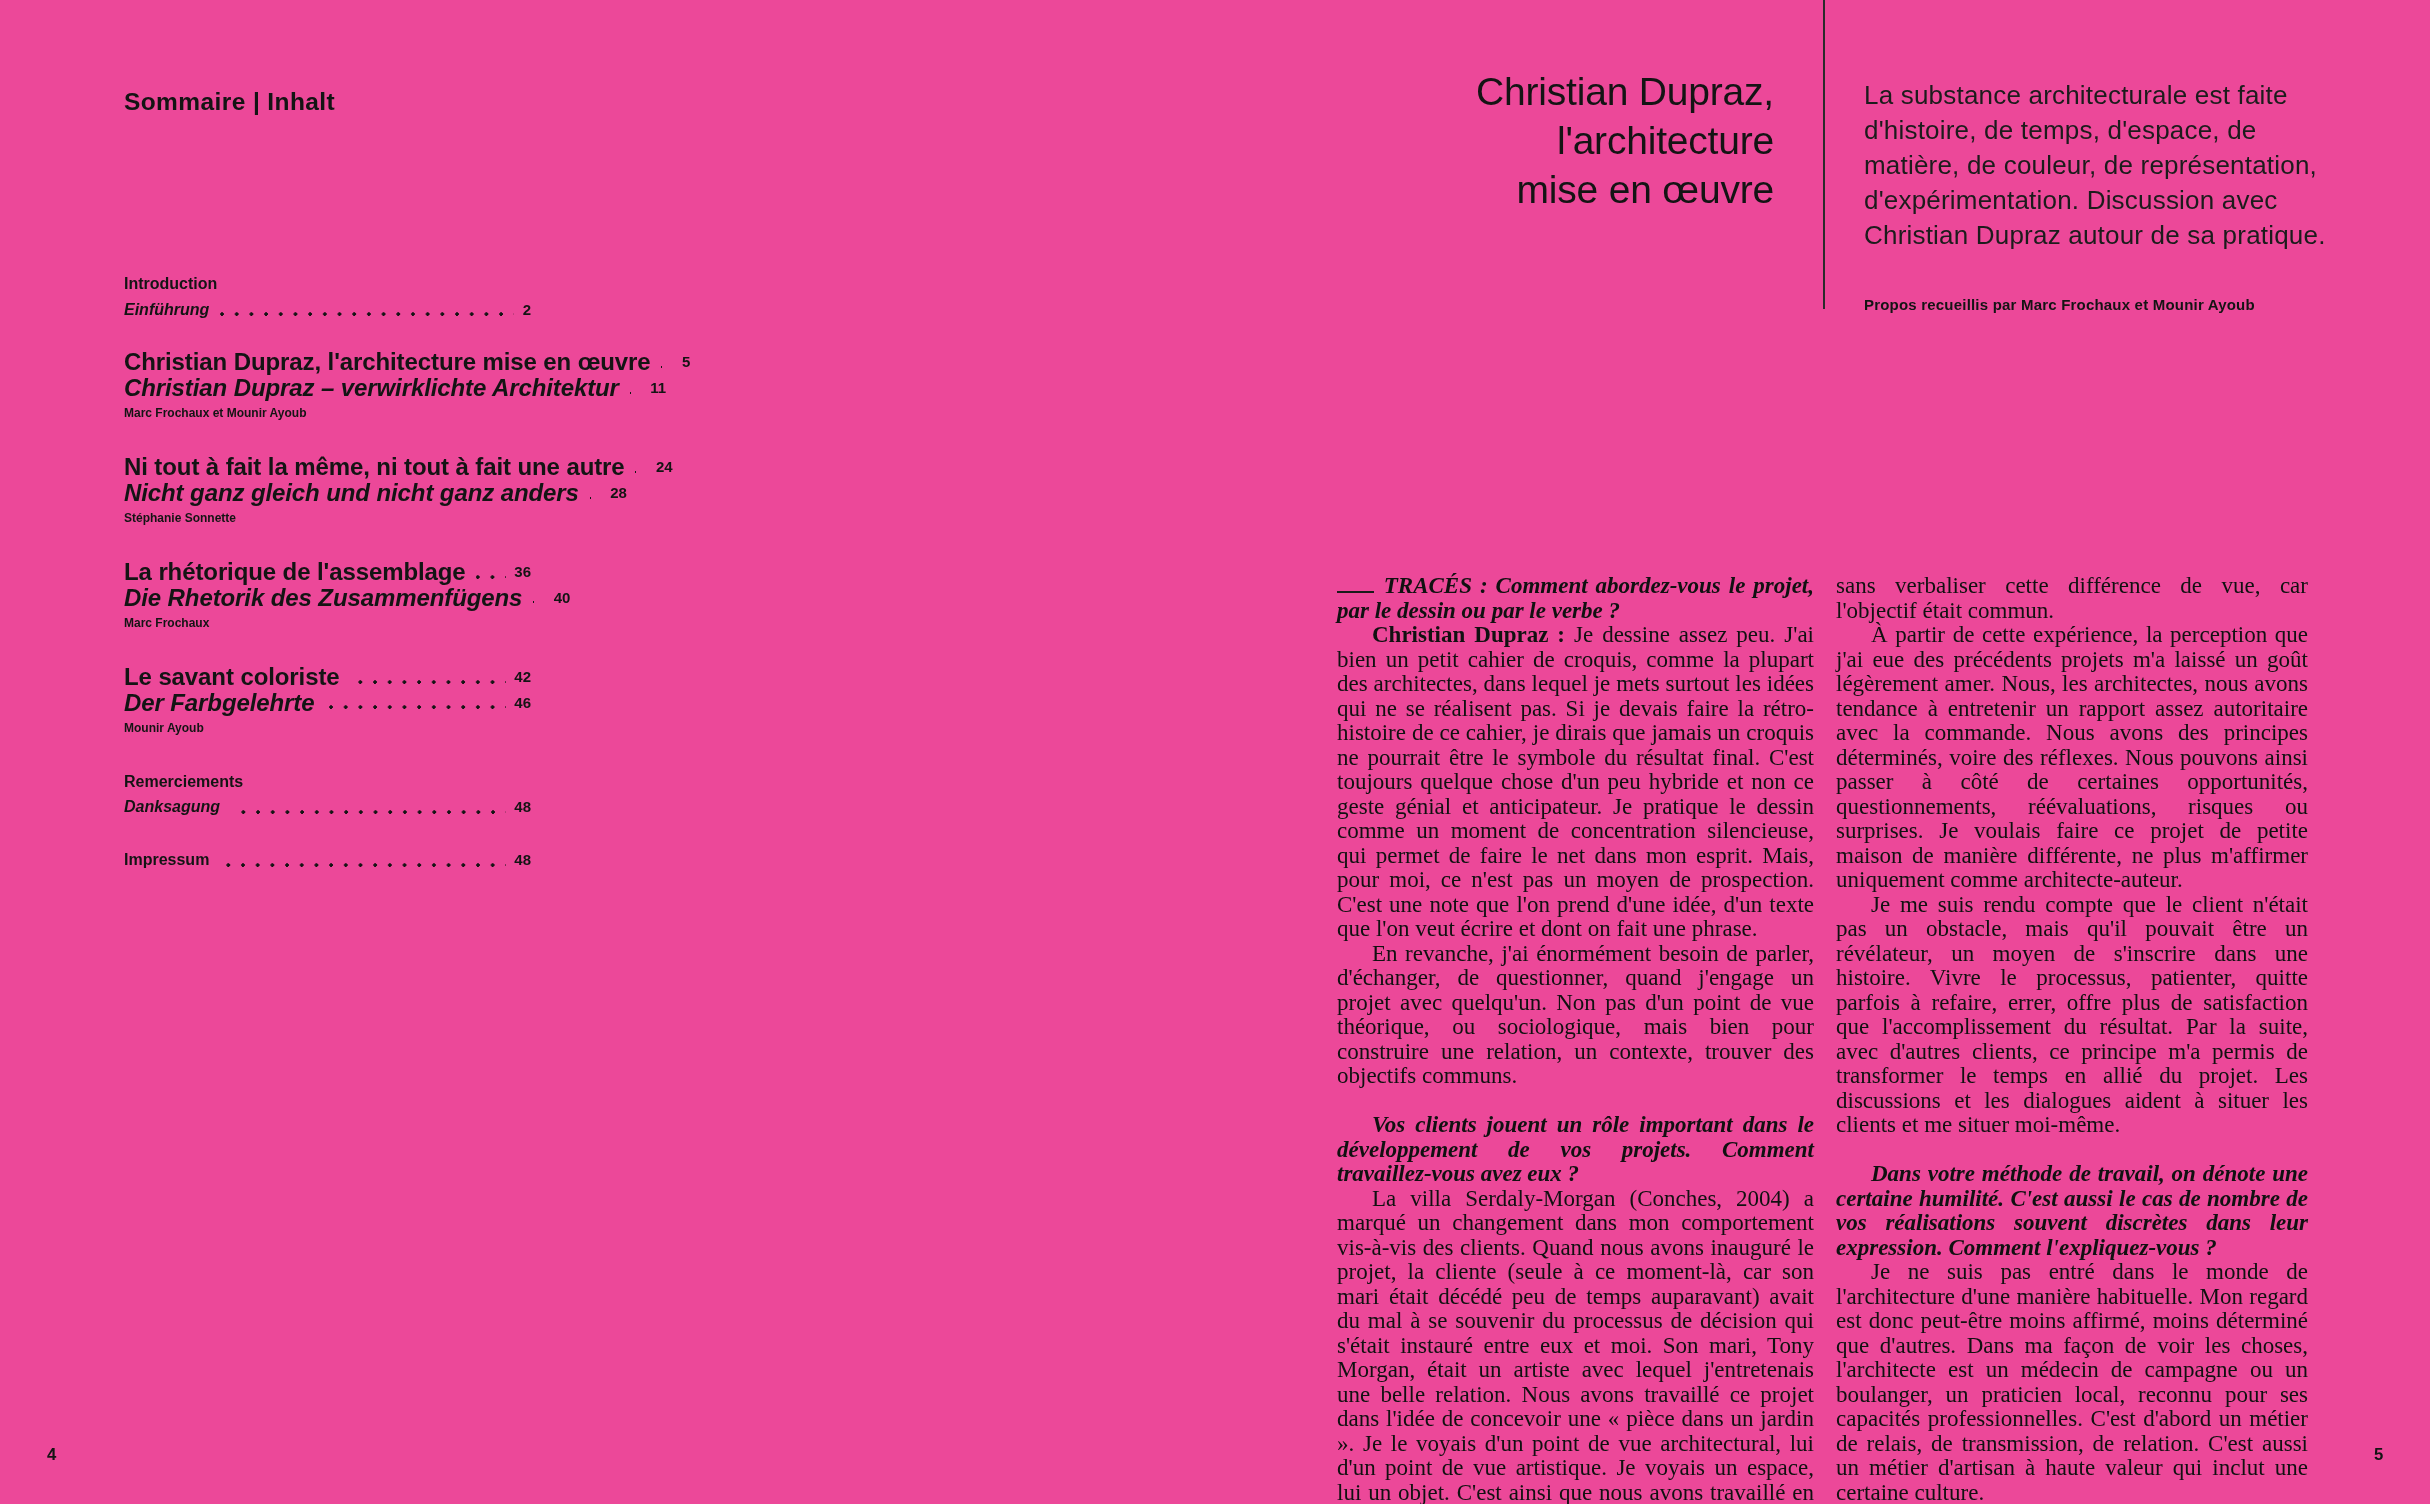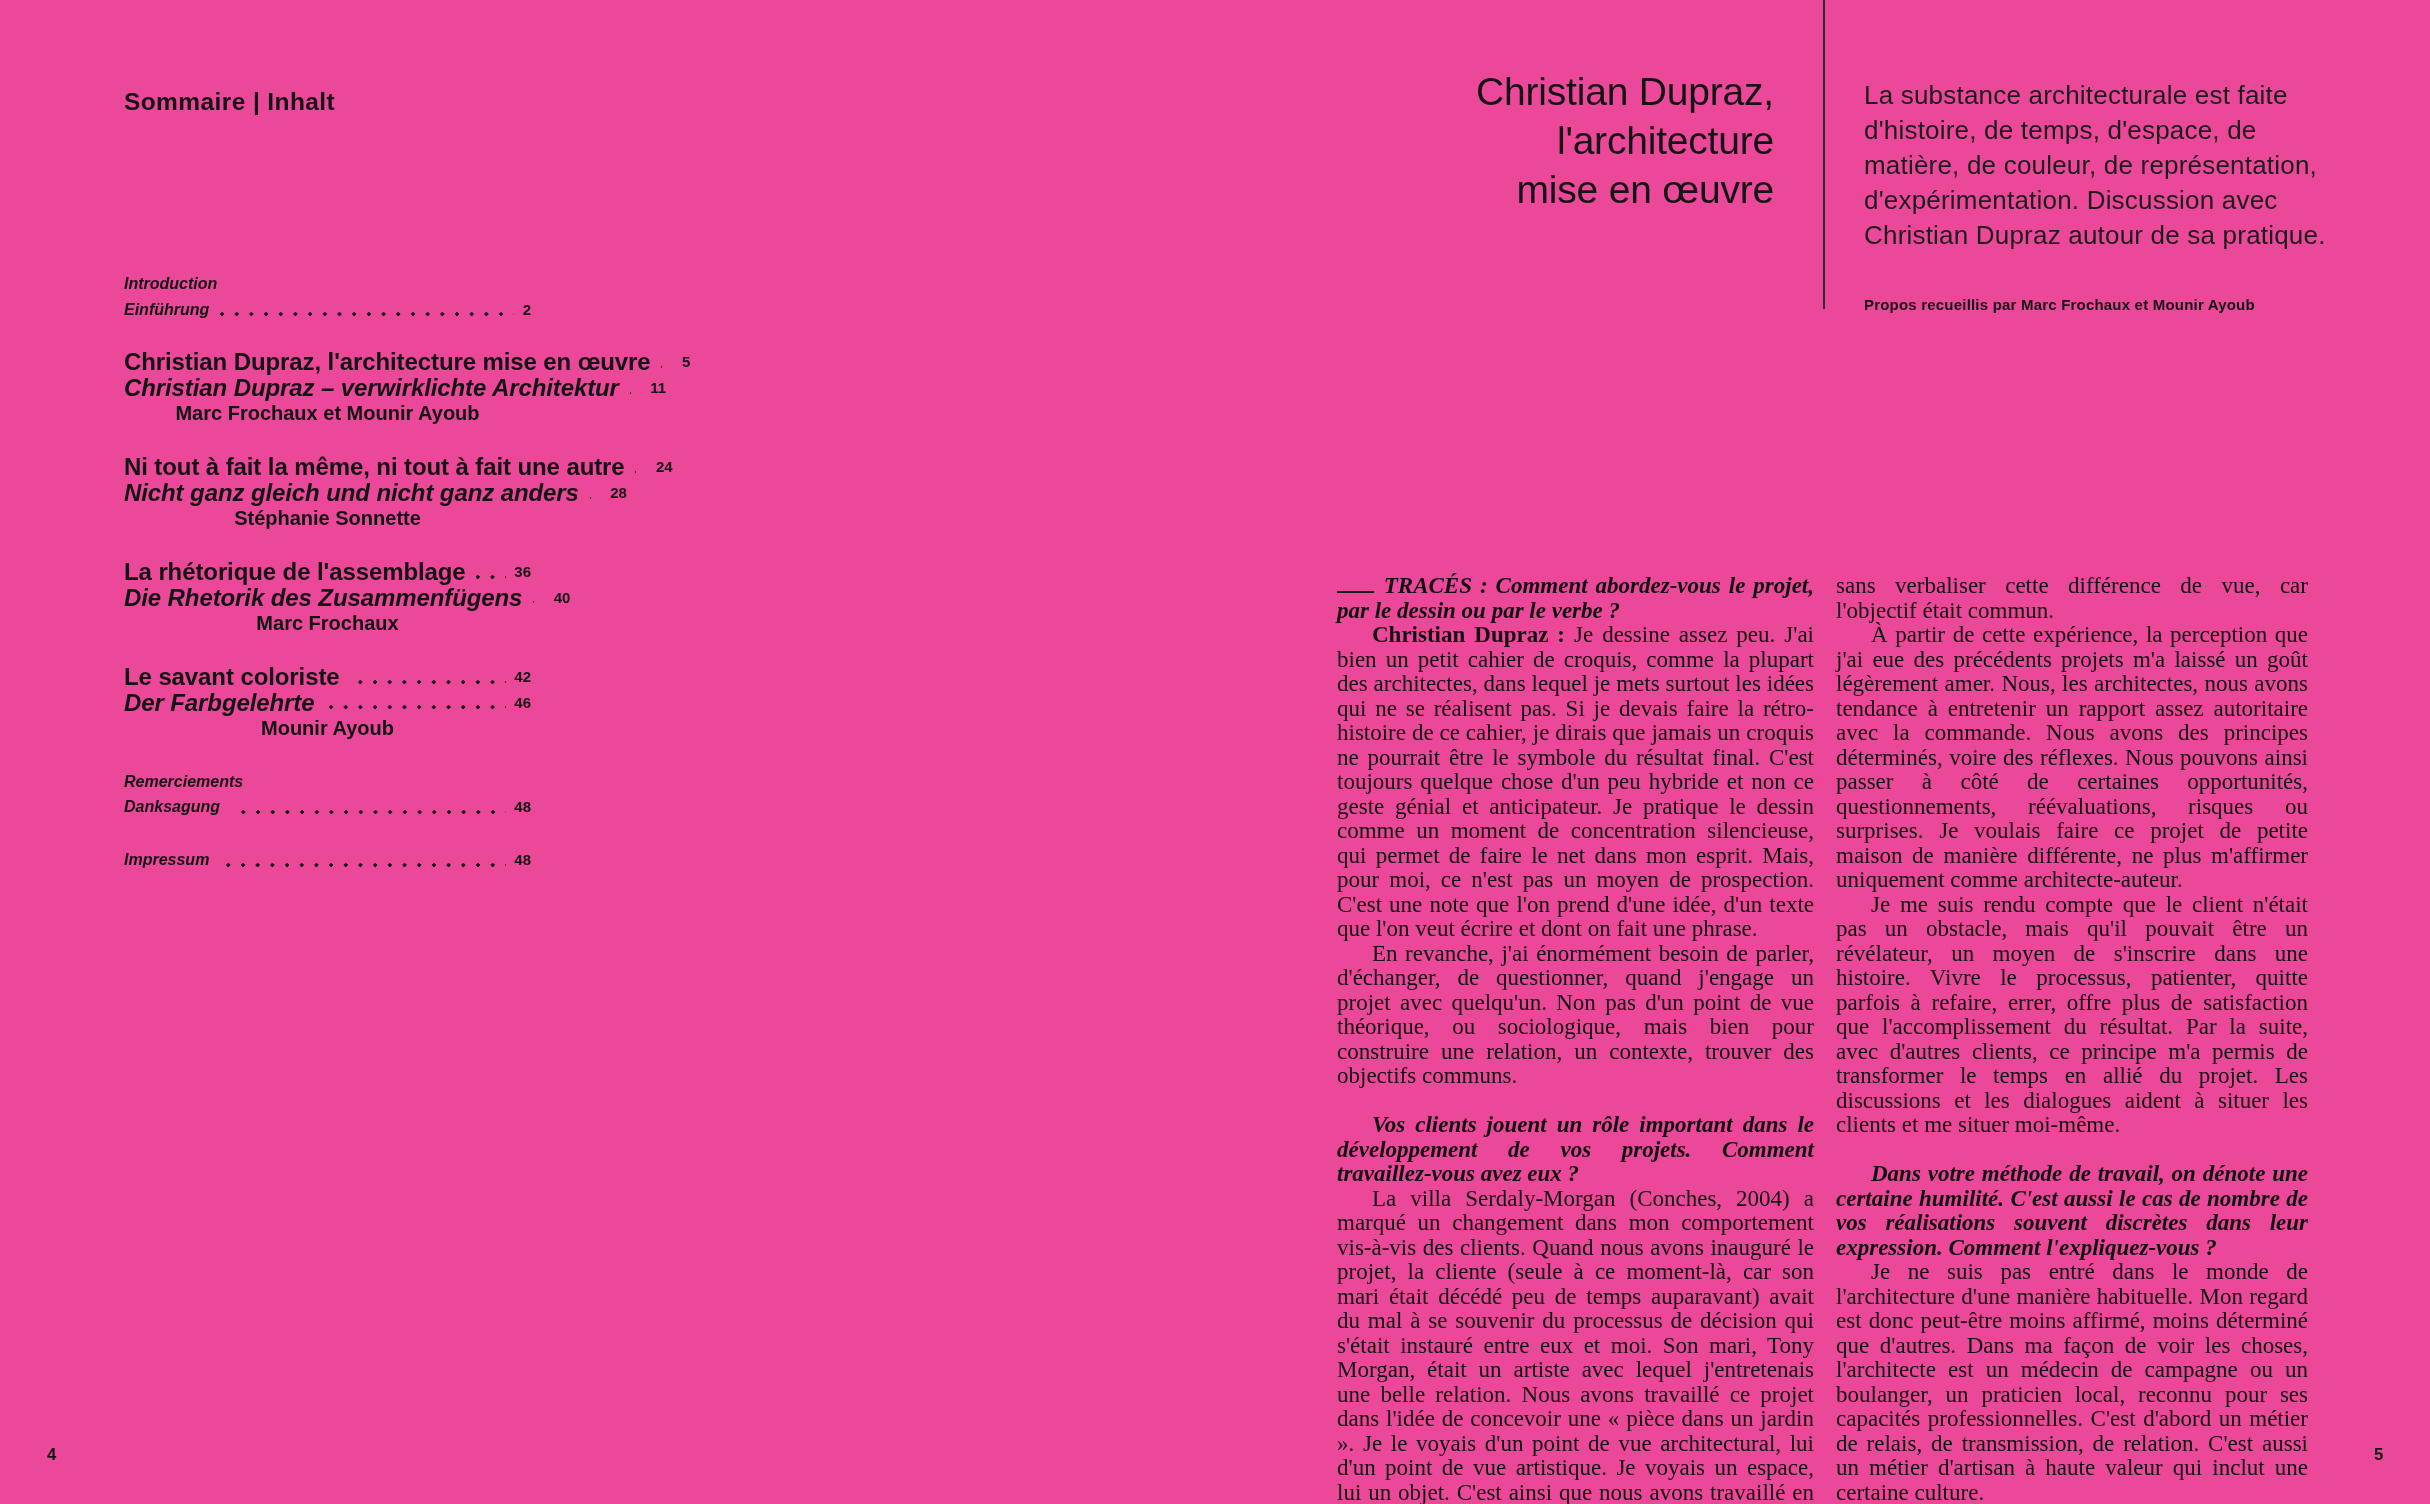--- a/index.html
+++ b/index.html
@@ -11,29 +11,29 @@
   .toc-heading{
     position:absolute;left:124px;top:88px;
     font-size:24.5px;font-weight:700;letter-spacing:0.4px;white-space:nowrap;
   }
   .toc{position:absolute;left:124px;top:271px;width:407px;}
   .toc-group{margin-bottom:27.4px;}
   .toc-line{display:flex;align-items:flex-end;line-height:25.5px;white-space:nowrap;}
   .toc-line .txt{flex:0 0 auto;}
   .toc-line.main .txt{font-size:24px;font-weight:700;letter-spacing:-0.1px;}
   .toc-line.main.de .txt{font-style:italic;}
-  .toc-line.meta .txt{font-size:16px;font-weight:700;font-style:italic;}
+  .toc-line.meta .txt{font-size:16px;font-weight:700;}
   .toc-line.meta.de .txt{font-style:italic;}
   .leader{
     flex:1 1 11.8px;min-width:11.8px;height:3.9px;margin:0 8.8px 5.9px 10.8px;
     background-image:radial-gradient(circle at 2px 2px,#141414 1.5px,rgba(0,0,0,0) 1.9px);
     background-size:14.7px 3.9px;background-repeat:repeat-x;background-position:right bottom;
   }
   .pg{flex:0 0 auto;font-size:15px;font-weight:700;}
-  .toc-authors{font-size:20px;font-weight:700;line-height:25.5px;margin-top:1px;text-align:center;}
+  .toc-authors{font-size:12px;font-weight:700;line-height:25.5px;margin-top:1px;}
   
   .folio{position:absolute;font-size:16.7px;font-weight:700;}
   .folio.left{left:47px;top:1445px;}
   .folio.right{left:2374px;top:1445px;}
   
   .article-title{
     position:absolute;left:1313px;top:67px;width:461px;
     text-align:right;font-size:39px;font-weight:400;line-height:49px;letter-spacing:-0.2px;
   }
   .divider{position:absolute;left:1823px;top:0;width:2px;height:309px;background:#2b2b2b;}

